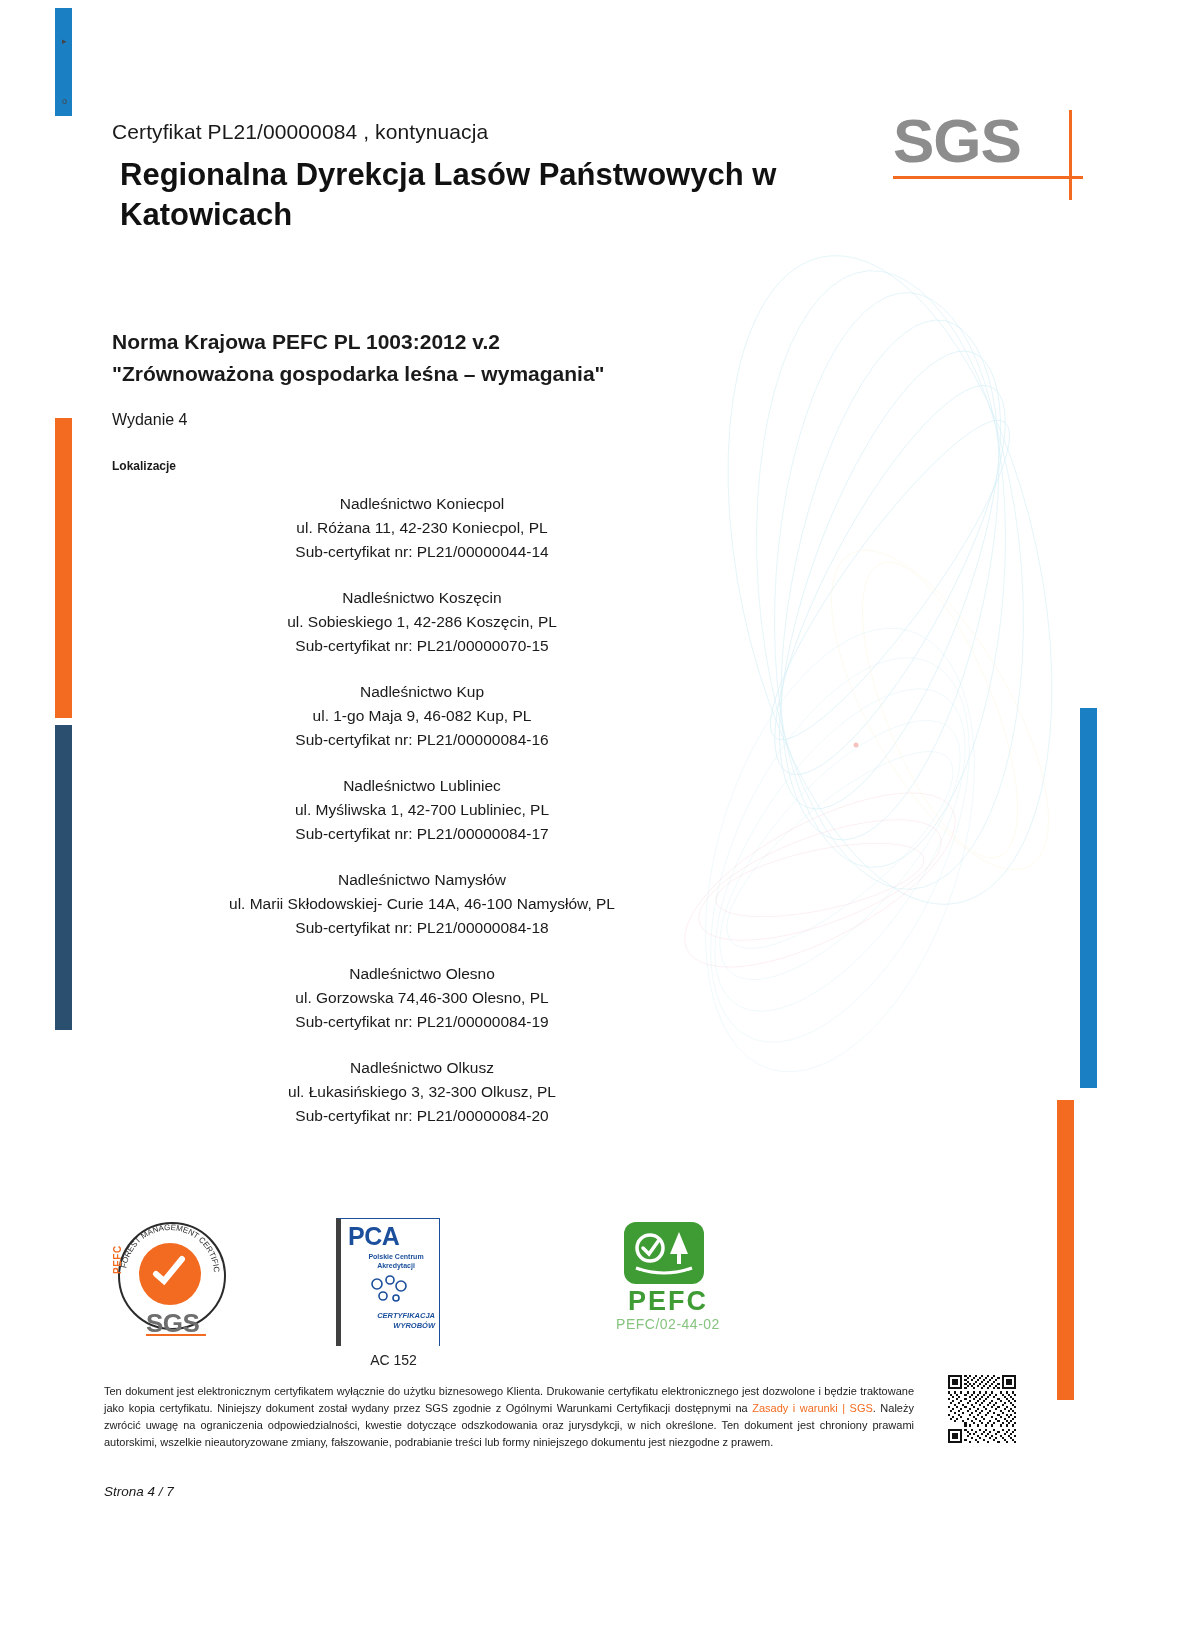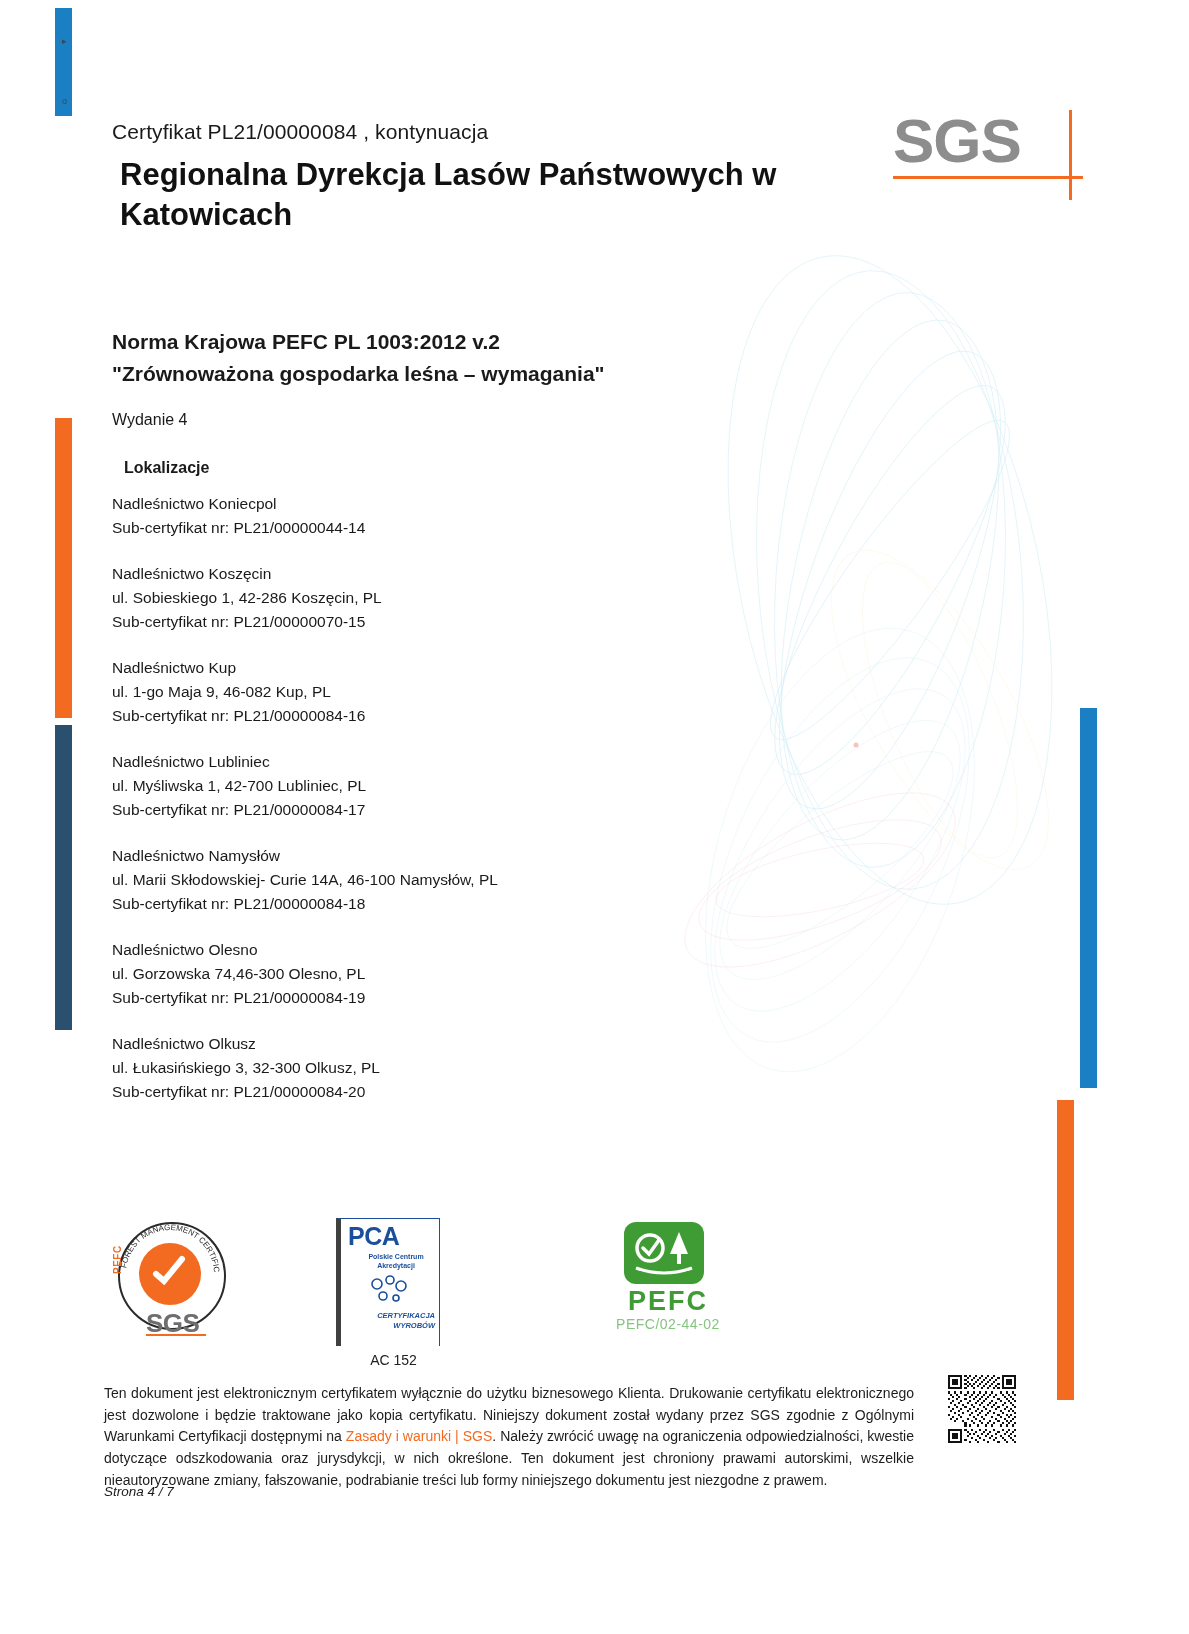--- a/index.html
+++ b/index.html
@@ -144,34 +144,34 @@
   .edition {
     position: absolute;
     left: 112px;
     top: 411px;
     font-size: 16px;
   }
   .loc-head {
     position: absolute;
     left: 112px;
     top: 459px;
-    font-size: 16px;
-    font-weight: bold;
-    margin-left: 12px;
+    font-size: 12px;
+    font-weight: bold;
   }
 
   
   .locations {
     position: absolute;
     left: 112px;
     top: 492px;
     width: 620px;
   }
   .loc {
     margin-bottom: 22px;
+    text-align: center;
   }
   .loc div {
     font-size: 15.5px;
     line-height: 1.55;
     color: #1a1a1a;
   }
 
   
   .logos {
     position: absolute;
@@ -359,21 +359,21 @@
     color: #86c47f;
     letter-spacing: 0.5px;
   }
 
   
   .disclaimer {
     position: absolute;
     left: 104px;
     top: 1383px;
     width: 810px;
-    font-size: 14px;
+    font-size: 11px;
     line-height: 1.55;
     color: #1c1c1c;
     text-align: justify;
   }
   .disclaimer a, .disclaimer .lnk {
     color: #f26b21;
     text-decoration: none;
   }
 
   
@@ -454,20 +454,21 @@
   </div>
 
   <div class="std-1">Norma Krajowa PEFC PL 1003:2012 v.2</div>
   <div class="std-2">"Zrównoważona gospodarka leśna – wymagania"</div>
   <div class="edition">Wydanie 4</div>
   <div class="loc-head">Lokalizacje</div>
 
   <div class="locations">
     <div class="loc">
       <div>Nadleśnictwo Koniecpol</div>
+      <div>ul. Różana 11, 42-230 Koniecpol, PL</div>
       <div>Sub-certyfikat nr: PL21/00000044-14</div>
     </div>
     <div class="loc">
       <div>Nadleśnictwo Koszęcin</div>
       <div>ul. Sobieskiego 1, 42-286 Koszęcin, PL</div>
       <div>Sub-certyfikat nr: PL21/00000070-15</div>
     </div>
     <div class="loc">
       <div>Nadleśnictwo Kup</div>
       <div>ul. 1-go Maja 9, 46-082 Kup, PL</div>

